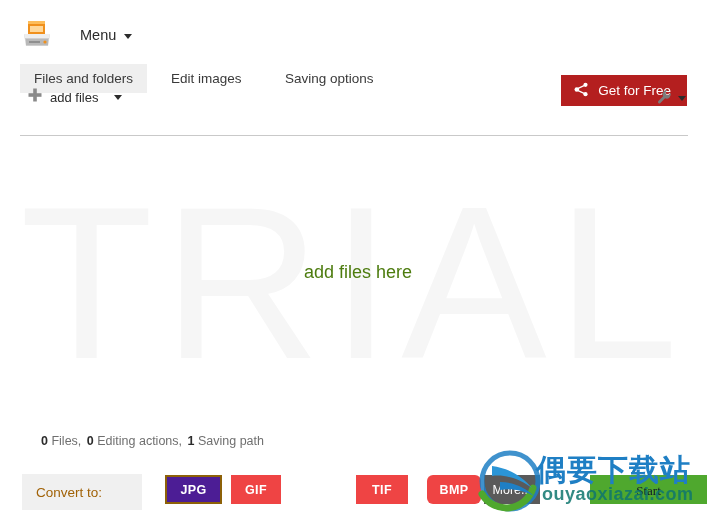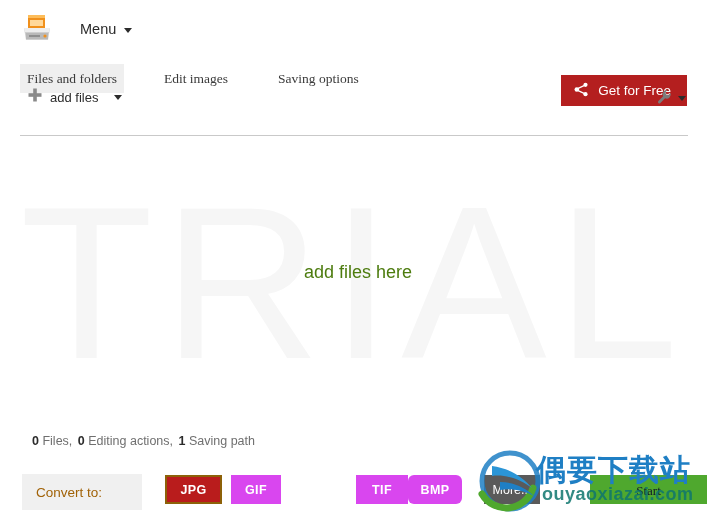--- a/index.html
+++ b/index.html
@@ -13,21 +13,21 @@
     overflow: hidden;
     font-family: "Liberation Sans", "DejaVu Sans", sans-serif;
     color: #333333;
     position: relative;
     -webkit-font-smoothing: antialiased;
   }
 
   
   .titlebar {
     position: absolute;
-    left: 0; top: 0;
+    left: 0; top: 6px;
     width: 708px; height: 58px;
     display: flex;
     align-items: center;
   }
   .app-icon {
     margin-left: 20px;
     width: 34px; height: 34px;
     position: relative;
   }
   .app-icon svg { display: block; }
@@ -59,24 +59,23 @@
     left: 0; top: 58px;
     width: 708px; height: 42px;
   }
   .tab {
     position: absolute;
     top: 6px;
     height: 29px;
     line-height: 29px;
     font-size: 13.5px;
     color: #3a3a3a;
-    padding: 0 7px;
+    padding: 0 14px;
     white-space: nowrap;
     cursor: default;
-    font-family: Liberation Serif, serif;
   }
   .tab.active {
     background: #efefef;
   }
   #tab-0 { left: 20px; }
   #tab-1 { left: 157px; }
   #tab-2 { left: 271px; }
 
   .getfree-btn {
     position: absolute;
@@ -170,21 +169,21 @@
     left: 8px; right: 0;
     top: 122px;
     text-align: center;
     font-size: 18px;
     color: #4d7c0f;
   }
 
   
   .statusline {
     position: absolute;
-    left: 32px; top: 434px;
+    left: 41px; top: 434px;
     font-size: 12.5px;
     color: #6f6f6f;
     white-space: nowrap;
   }
   .statusline b {
     color: #2b2b2b;
     font-weight: bold;
   }
   .statusline span { margin-right: 2px; }
 
@@ -208,42 +207,42 @@
   }
   .fmt {
     position: absolute;
     top: 3px;
     height: 29px;
     line-height: 29px;
     text-align: center;
     font-size: 12.5px;
     font-weight: bold;
     color: #ffffff;
-    background: #d946ef;
+    background: #ef4444;
     letter-spacing: 0.4px;
     cursor: pointer;
     box-sizing: border-box;
     border: none;
     font-family: inherit;
   }
   .fmt.selected {
-    background: #b91c1c;
+    background: #4c1d95;
     border: 2px solid #8d6108;
     line-height: 25px;
   }
   .fmt.more {
     background: #5a5a5a;
     font-weight: normal;
     letter-spacing: 0;
   }
   #fmt-0 { left: 165px; width: 57px; }
   #fmt-1 { left: 231px; width: 50px; }
   #fmt-2 { left: 292px; width: 54px; }
   #fmt-3 { left: 356px; width: 52px; }
-  #fmt-4 { left: 408px; width: 54px; border-radius: 6px; }
+  #fmt-4 { left: 427px; width: 54px; border-radius: 6px; }
   #fmt-5 { left: 484px; width: 56px; }
 
   .start-btn {
     position: absolute;
     left: 590px; top: 3px;
     width: 117px; height: 29px;
     line-height: 29px;
     text-align: center;
     background: #4fa82e;
     color: #0f172a;

